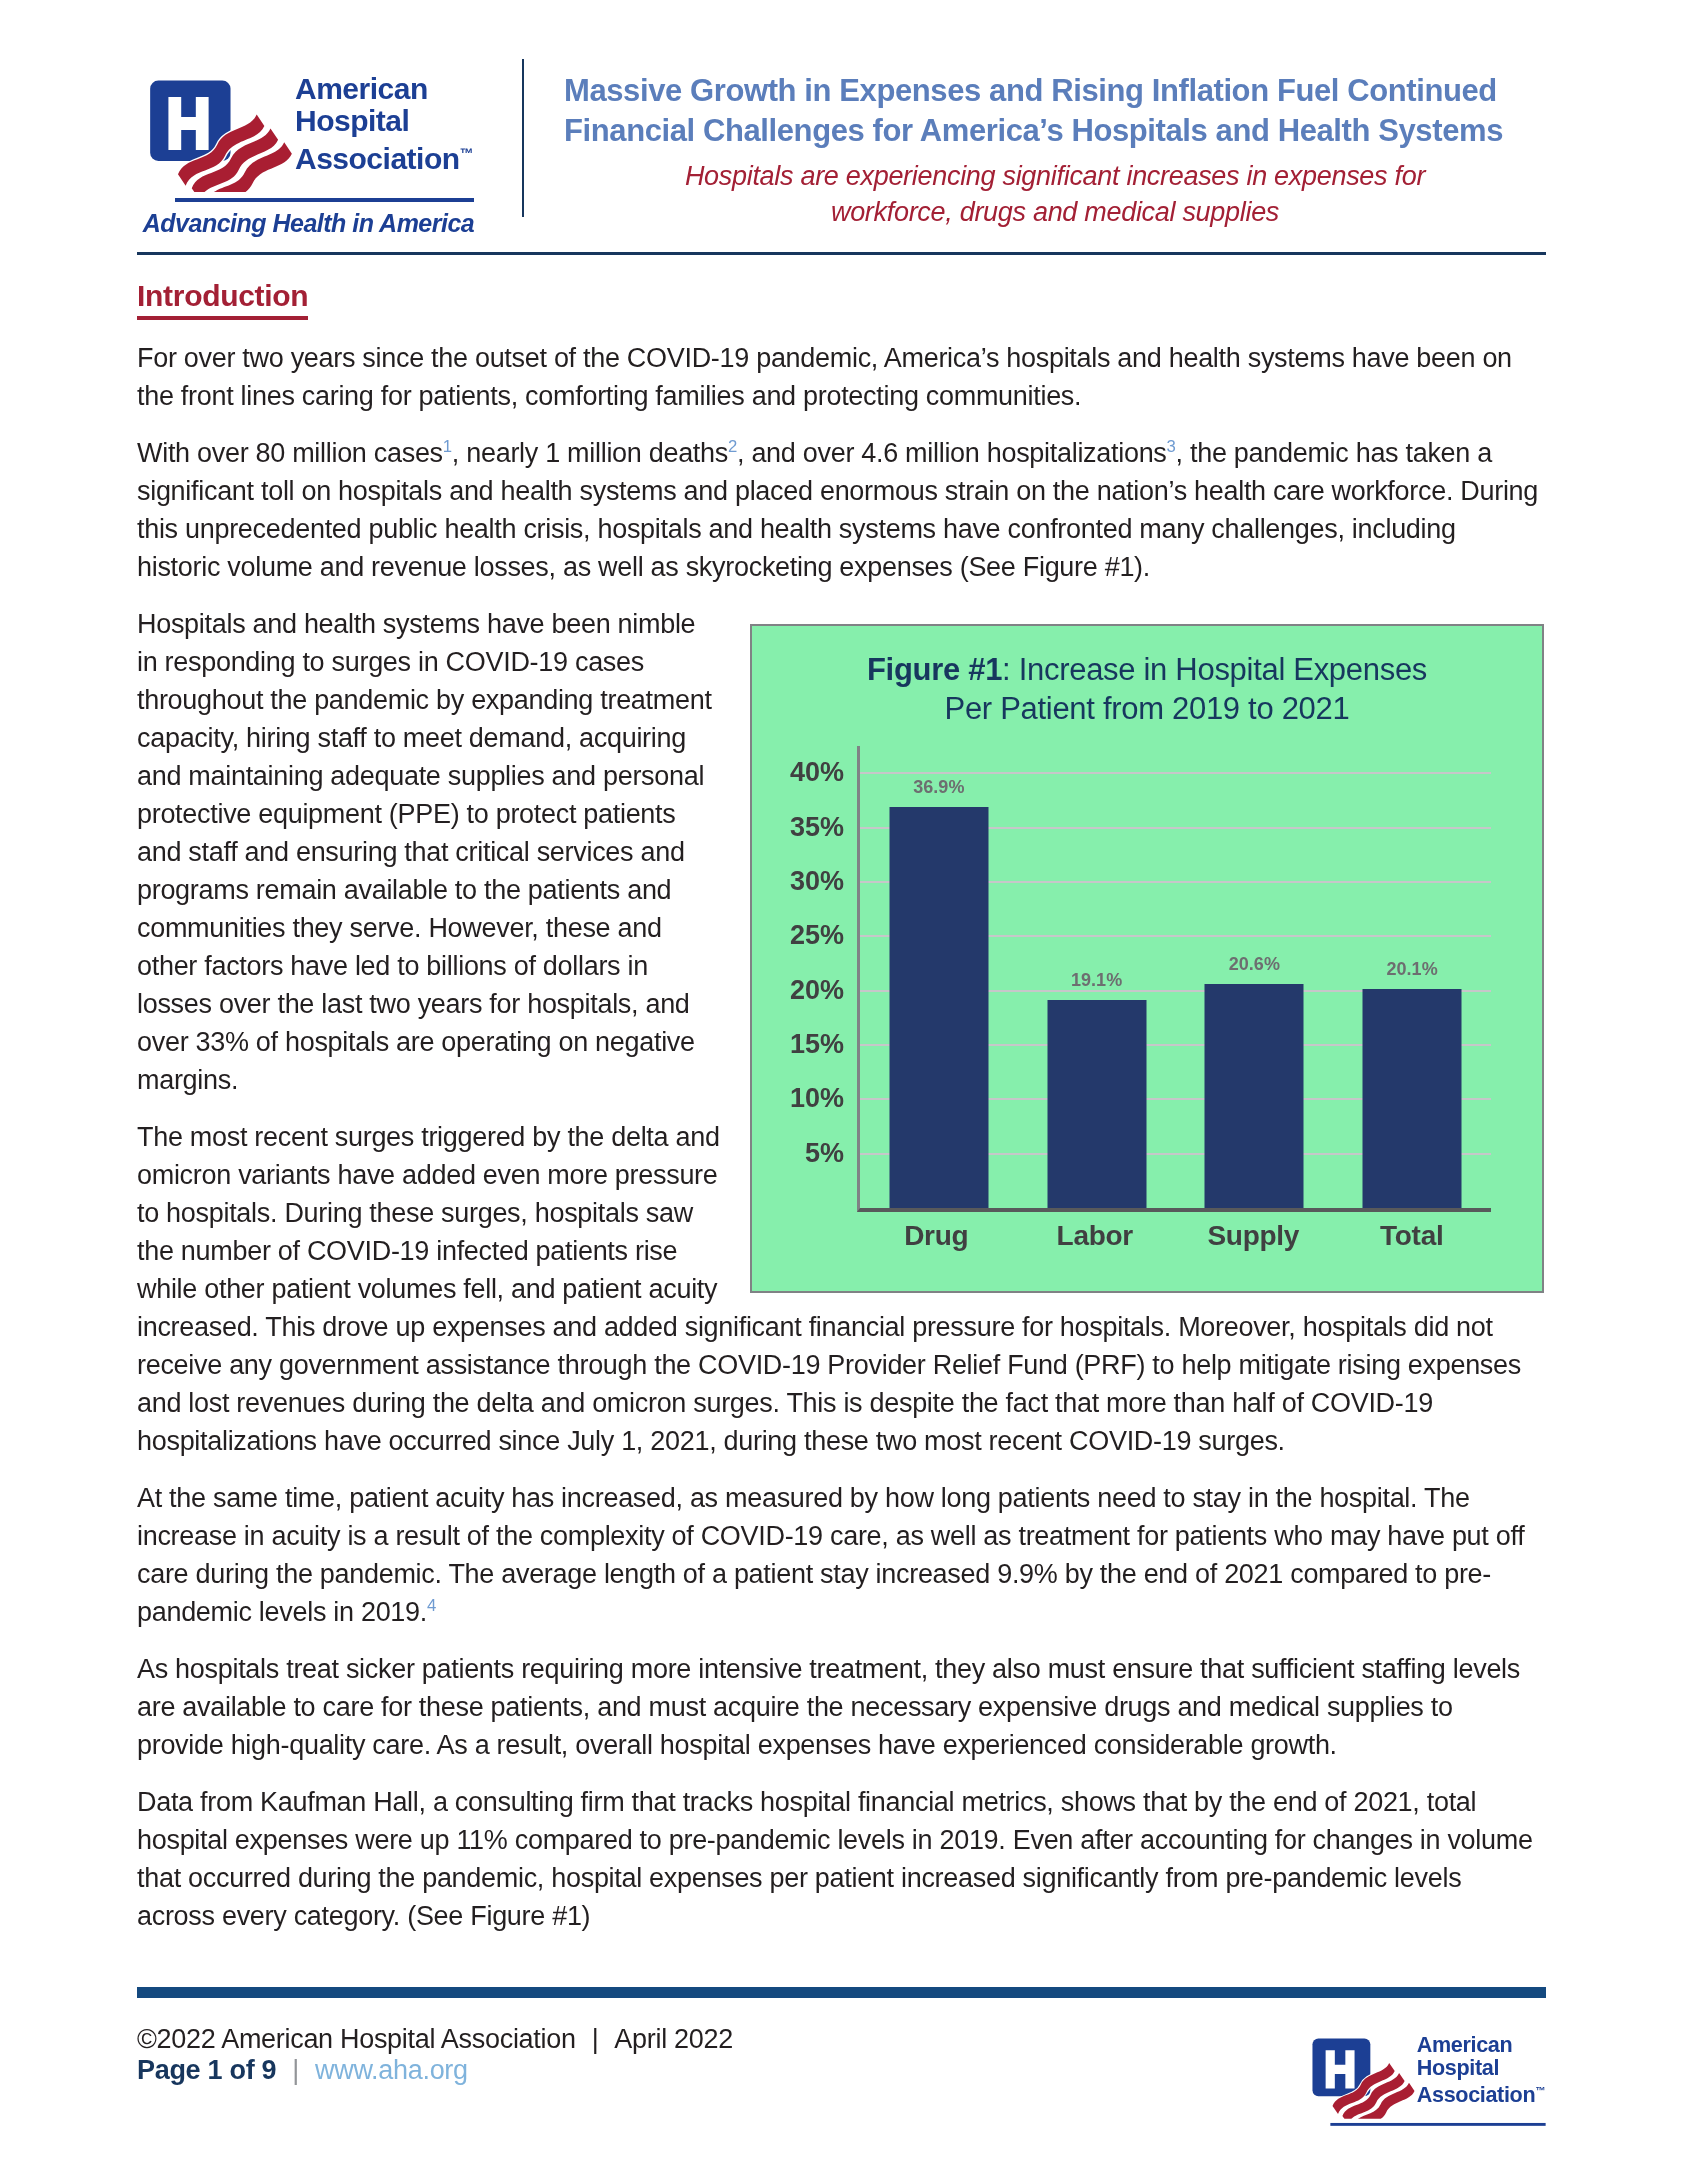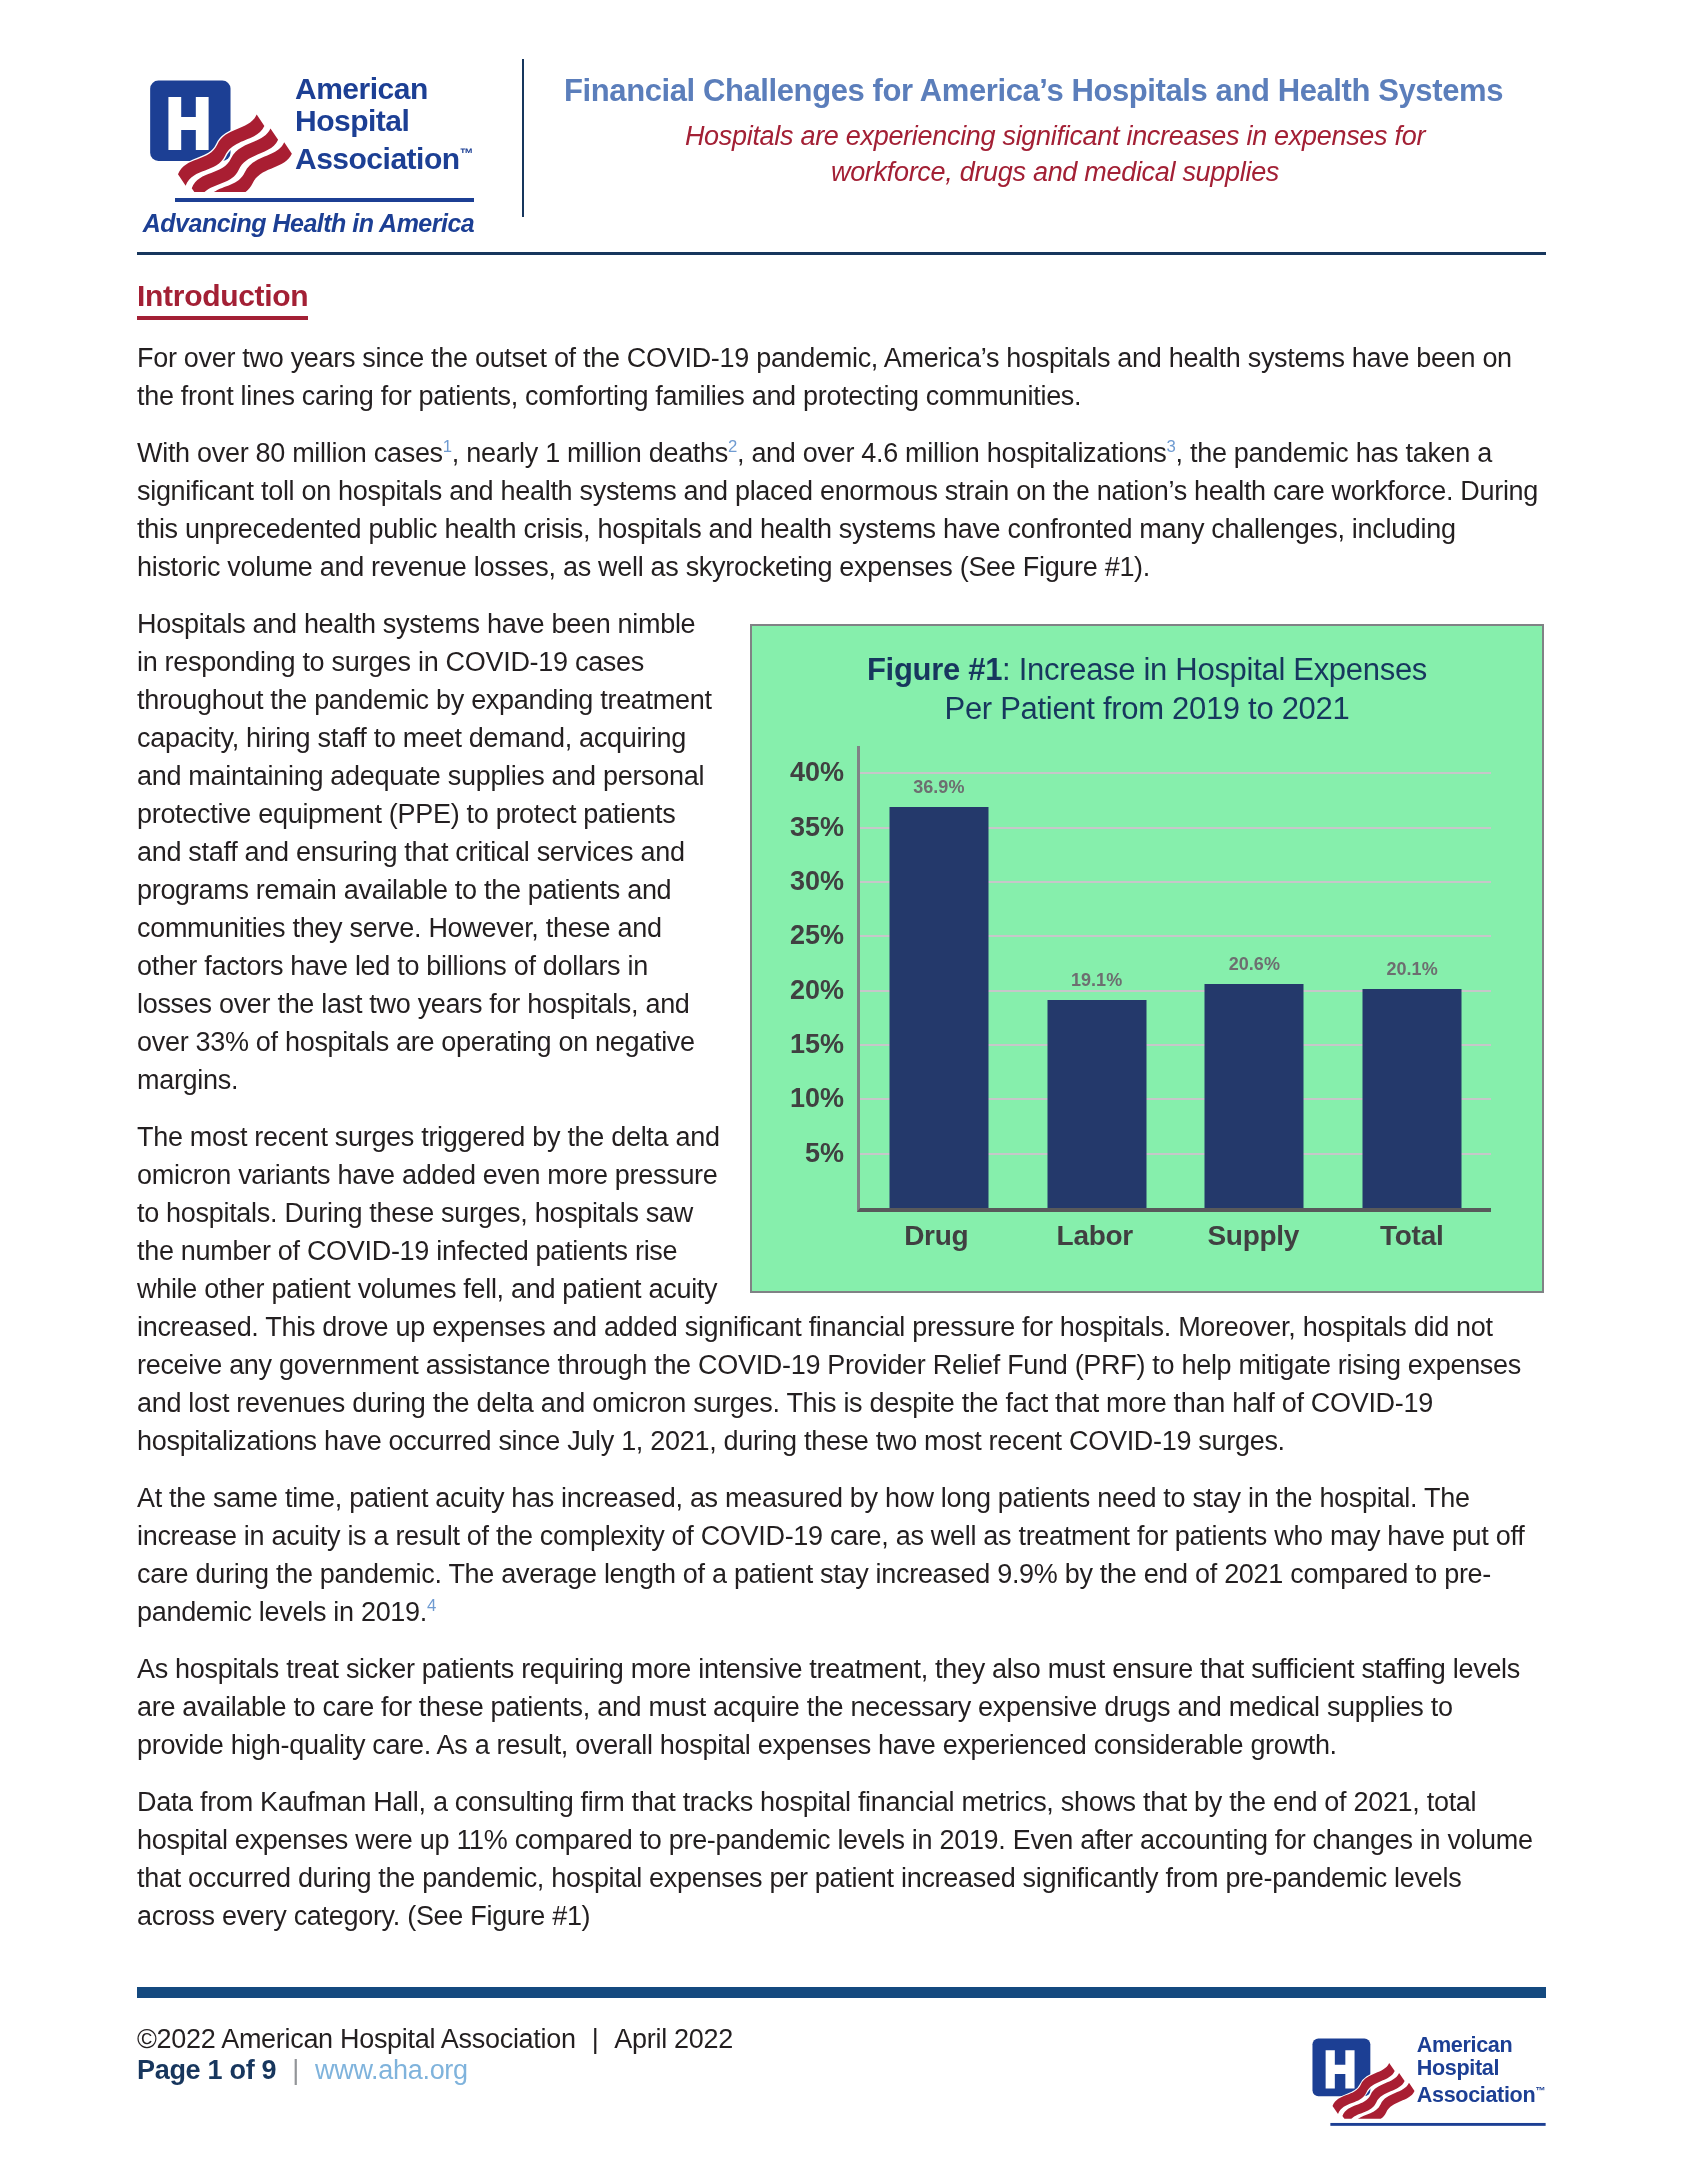--- a/index.html
+++ b/index.html
@@ -91,20 +91,21 @@
         </div>
       </div>
       <div class="logo-rule"></div>
       <div class="logo-tagline">Advancing Health in America</div>
     </div>
 
     <div class="header-divider"></div>
 
     <div class="title-block">
       <div class="doc-title">
+        <div>Massive Growth in Expenses and Rising Inflation Fuel Continued</div>
         <div>Financial Challenges for America’s Hospitals and Health Systems</div>
       </div>
       <div class="doc-subtitle">
         <div>Hospitals are experiencing significant increases in expenses for</div>
         <div>workforce, drugs and medical supplies</div>
       </div>
     </div>
   </div>
 
   <div class="header-rule"></div>

